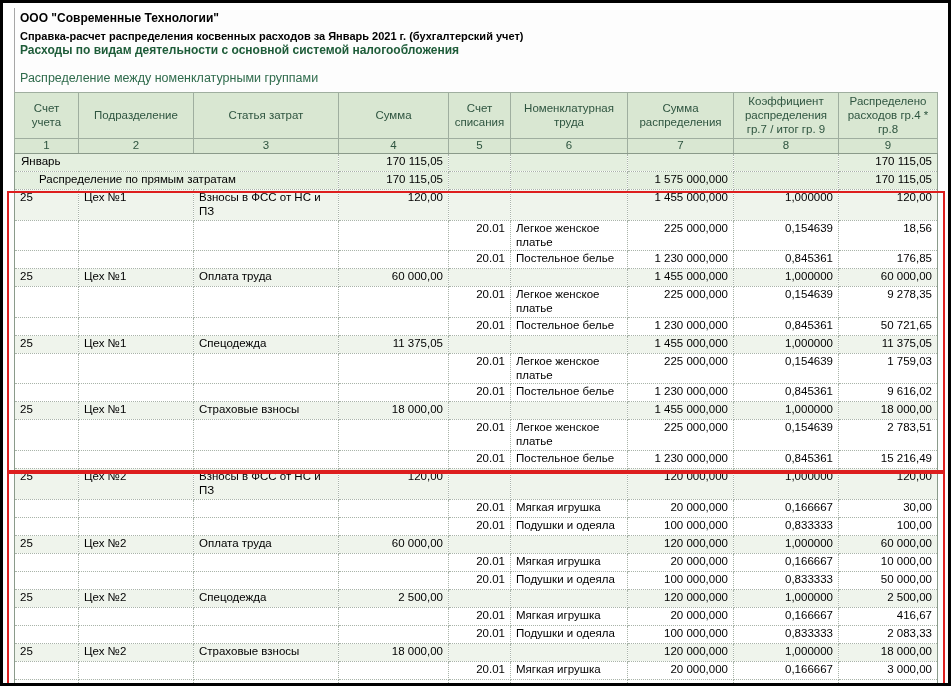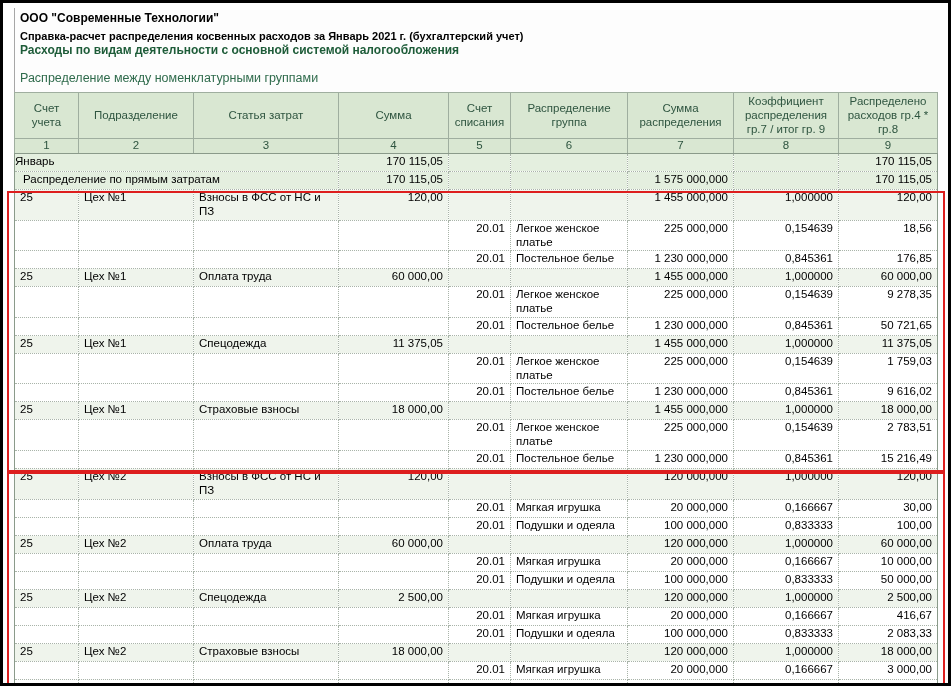--- a/index.html
+++ b/index.html
@@ -19,22 +19,22 @@
   th{
     background:var(--header-bg,#d9e7d2);color:#2f5540;font-weight:normal;font-size:11.5px;
     border:1px solid #9fae9f;padding:2px 3px;text-align:center;vertical-align:middle;
   }
   .head-labels th{height:40px;}
   .head-nums th{height:13px;padding:0 3px;border-bottom:1px solid #8a9a8a;}
   td{border:1px dotted #a9b4a9;padding:1px 5px;vertical-align:top;color:#000;height:15px;
      overflow:hidden;word-wrap:break-word;}
   .a-l{text-align:left}.a-r{text-align:right}.a-c{text-align:right}
   .row-month td,.row-direct td{background:var(--band-bg,#e4efdf);}
-  .row-month td:first-child{padding-left:0;}
-  .row-direct td:first-child{padding-left:8px;}
+  .row-month td:first-child{padding-left:6px;}
+  .row-direct td:first-child{padding-left:24px;}
   .row-group td{background:var(--group-bg,#eff4ec);}
   .row-sub td{background:#fff;}
   .red-box{position:absolute;border:2px solid var(--highlight-red,#dd1e1e);pointer-events:none;z-index:5;}
 </style>
 </head>
 <body>
 
 <div class="frame">
   <div class="page" id="page">
     <div class="titles">
@@ -55,21 +55,21 @@
           <col style="width: 105px;">
           <col style="width: 99px;">
         </colgroup>
       <thead id="thead">
           <tr class="head-labels">
             <th>Счет учета</th>
             <th>Подразделение</th>
             <th>Статья затрат</th>
             <th>Сумма</th>
             <th>Счет списания</th>
-            <th>Распределение группа</th>
+            <th>Номенклатурная труда</th>
             <th>Сумма распределения</th>
             <th>Коэффициент распределения гр.7 / итог гр. 9</th>
             <th>Распределено расходов гр.4 * гр.8</th>
           </tr>
           <tr class="head-nums">
             <th>1</th>
             <th>2</th>
             <th>3</th>
             <th>4</th>
             <th>5</th>

